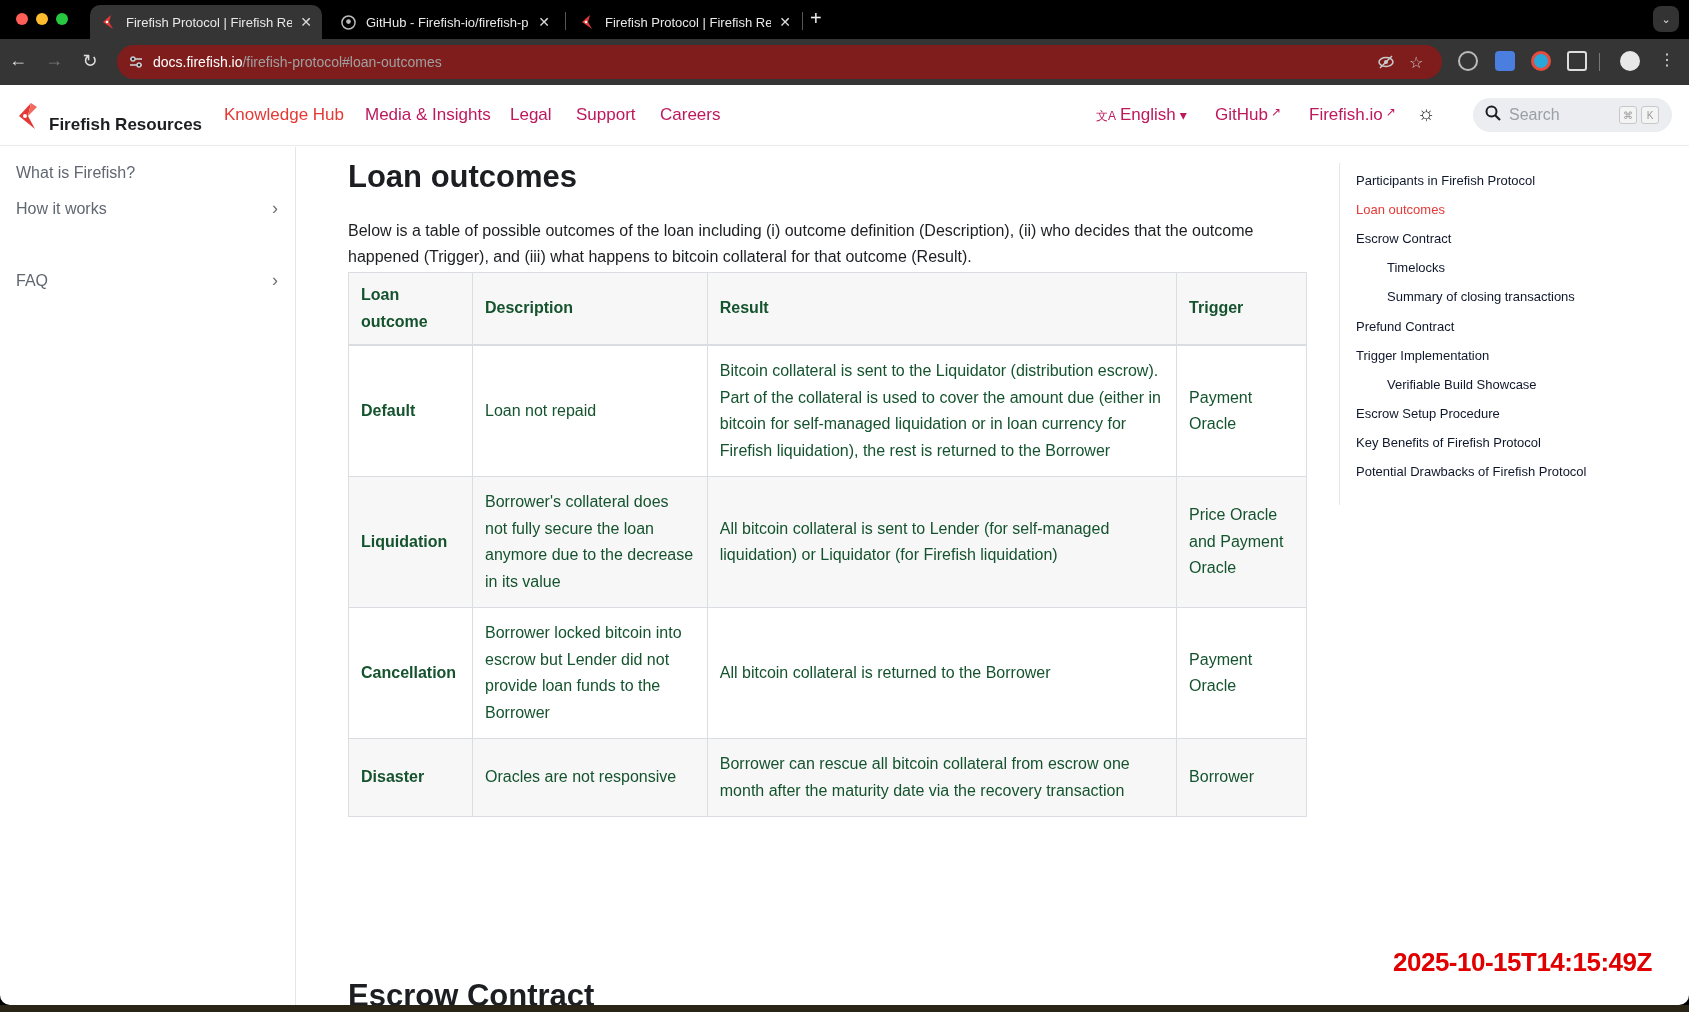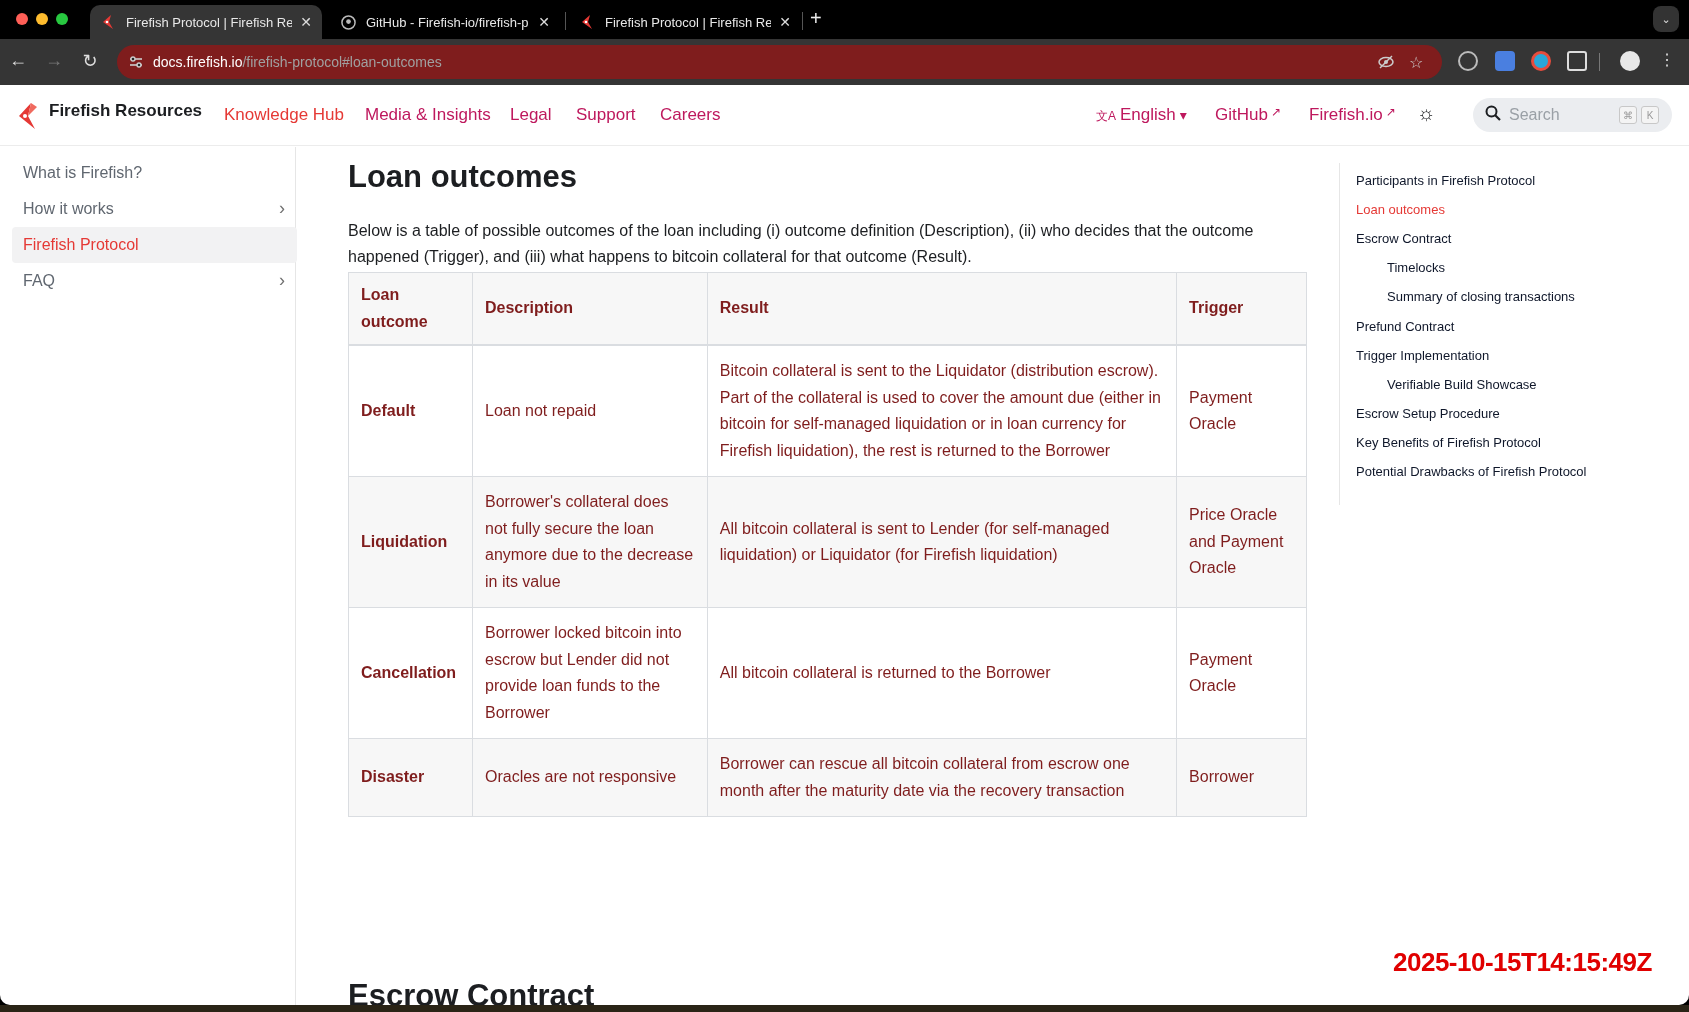--- a/index.html
+++ b/index.html
@@ -23,42 +23,42 @@
   .omnibox { position: absolute; left: 117px; top: 6px; width: 1325px; height: 34px; background: #7f1d1d; border-radius: 17px; }
   .omnibox .site-icon { position: absolute; left: 9px; top: 7px; width: 20px; height: 20px; color: #ccc; font-size: 12px; display: flex; align-items: center; justify-content: center; }
   .omnibox .url { position: absolute; left: 36px; top: 9px; font-size: 14px; color: #fff; }
   .omnibox .url .path { color: #a0a0a0; }
   .omni-icon { position: absolute; top: 8px; font-size: 16px; color: #ccc; }
   .ext { position: absolute; top: 12px; width: 20px; height: 20px; border-radius: 4px; }
 
   
   .page { position: absolute; left: 0; top: 85px; width: 1689px; height: 920px; background: #fff; overflow: hidden; border-radius: 0 0 10px 10px; }
   .navbar { position: absolute; left: 0; top: 0; width: 1689px; height: 61px; border-bottom: 1px solid #ececec; background: #fff; }
-  .brand { position: absolute; left: 17px; top: 16px; display: flex; align-items: flex-start; }
+  .brand { position: absolute; left: 17px; top: 16px; display: flex; align-items: flex-end; }
   .brand-name { font-size: 17px; font-weight: bold; color: #1c1e21; margin-left: 10px; }
   .navlink { position: absolute; top: 20px; font-size: 17px; color: #be185d; }
   .navlink.active { color: #e53935; }
   .navlink .ext-ic { font-size: 12px; margin-left: 3px; vertical-align: top; }
   .theme-btn { position: absolute; left: 1417px; top: 17px; font-size: 20px; color: #1c1e21; }
   .search { position: absolute; left: 1473px; top: 13px; width: 199px; height: 34px; background: #ebedf0; border-radius: 17px; }
   .search .sicon { position: absolute; left: 12px; top: 7px; font-size: 16px; color: #1c1e21; }
   .search input { position: absolute; left: 36px; top: 6px; width: 100px; height: 22px; border: none; background: transparent; font-size: 16px; color: #1c1e21; outline: none; font-family: "Liberation Sans", sans-serif; }
   .search input::placeholder { color: #9aa0a6; }
   .kbd { position: absolute; top: 8px; width: 18px; height: 18px; border: 1px solid #c8c8c8; border-radius: 3px; background: #f4f4f4; font-size: 10px; color: #999; display: flex; align-items: center; justify-content: center; }
 
   .sidebar { position: absolute; left: 0; top: 62px; width: 296px; height: 860px; border-right: 1px solid #e6e6e6; }
-  .side-item { position: absolute; left: 12px; width: 285px; height: 36px; border-radius: 4px; padding-left: 11px; font-size: 16px; color: #606770; display: flex; align-items: center; }
+  .side-item { position: absolute; left: 5px; width: 285px; height: 36px; border-radius: 4px; padding-left: 11px; font-size: 16px; color: #606770; display: flex; align-items: center; }
   .side-item.active { background: #f2f2f3; color: #e53935; }
   .side-item .chev { position: absolute; right: 12px; top: 7px; font-size: 18px; color: #707070; }
 
   .content { position: absolute; left: 348px; top: 62px; width: 960px; }
   h1.section-title { position: absolute; left: 0; top: 12px; font-size: 31px; font-weight: bold; color: #1c1e21; white-space: nowrap; }
   .intro { position: absolute; left: 0; top: 71px; width: 960px; font-size: 16px; line-height: 26px; color: #1c1e21; }
 
-  table.outcomes { position: absolute; left: 0; top: 125px; width: 959px; border-collapse: collapse; font-size: 16px; color: #7f1d1d; }
+  table.outcomes { position: absolute; left: 0; top: 125px; width: 959px; border-collapse: collapse; font-size: 16px; color: #14532d; }
   table.outcomes th, table.outcomes td { border: 1px solid #dadde1; padding: 12px 12px; text-align: left; vertical-align: middle; line-height: 26.5px; }
   table.outcomes th { background: #f7f7f7; font-weight: bold; }
   table.outcomes thead tr { border-bottom: 2px solid #dadde1; }
   table.outcomes tbody tr:nth-child(even) { background: #f7f7f7; }
   table.outcomes td.outcome { font-weight: bold; }
 
   h2.next-section { position: absolute; left: 348px; top: 893px; font-size: 31px; font-weight: bold; color: #1c1e21; white-space: nowrap; }
 
   .toc { position: absolute; left: 1339px; top: 78px; width: 340px; height: 342px; border-left: 1px solid #e6e6e6; }
   .toc-item { position: absolute; left: 16px; font-size: 13px; color: #0f172a; white-space: nowrap; }
@@ -187,23 +187,20 @@
     </div>
   </div>
 
   <nav class="sidebar">
     <div class="side-item" style="top:8px">
       <span>What is Firefish?</span>
     </div>
     <div class="side-item" style="top:44px">
       <span>How it works</span>
       <span class="chev">›</span>
-    </div>
-    <div class="side-item active" style="top:80px">
-      <span>Firefish Protocol</span>
     </div>
     <div class="side-item" style="top:116px">
       <span>FAQ</span>
       <span class="chev">›</span>
     </div>
   </nav>
 
   <main class="content">
     <h1 class="section-title">Loan outcomes</h1>
     <p class="intro">Below is a table of possible outcomes of the loan including (i) outcome definition (Description), (ii) who decides that the outcome happened (Trigger), and (iii) what happens to bitcoin collateral for that outcome (Result).</p>

